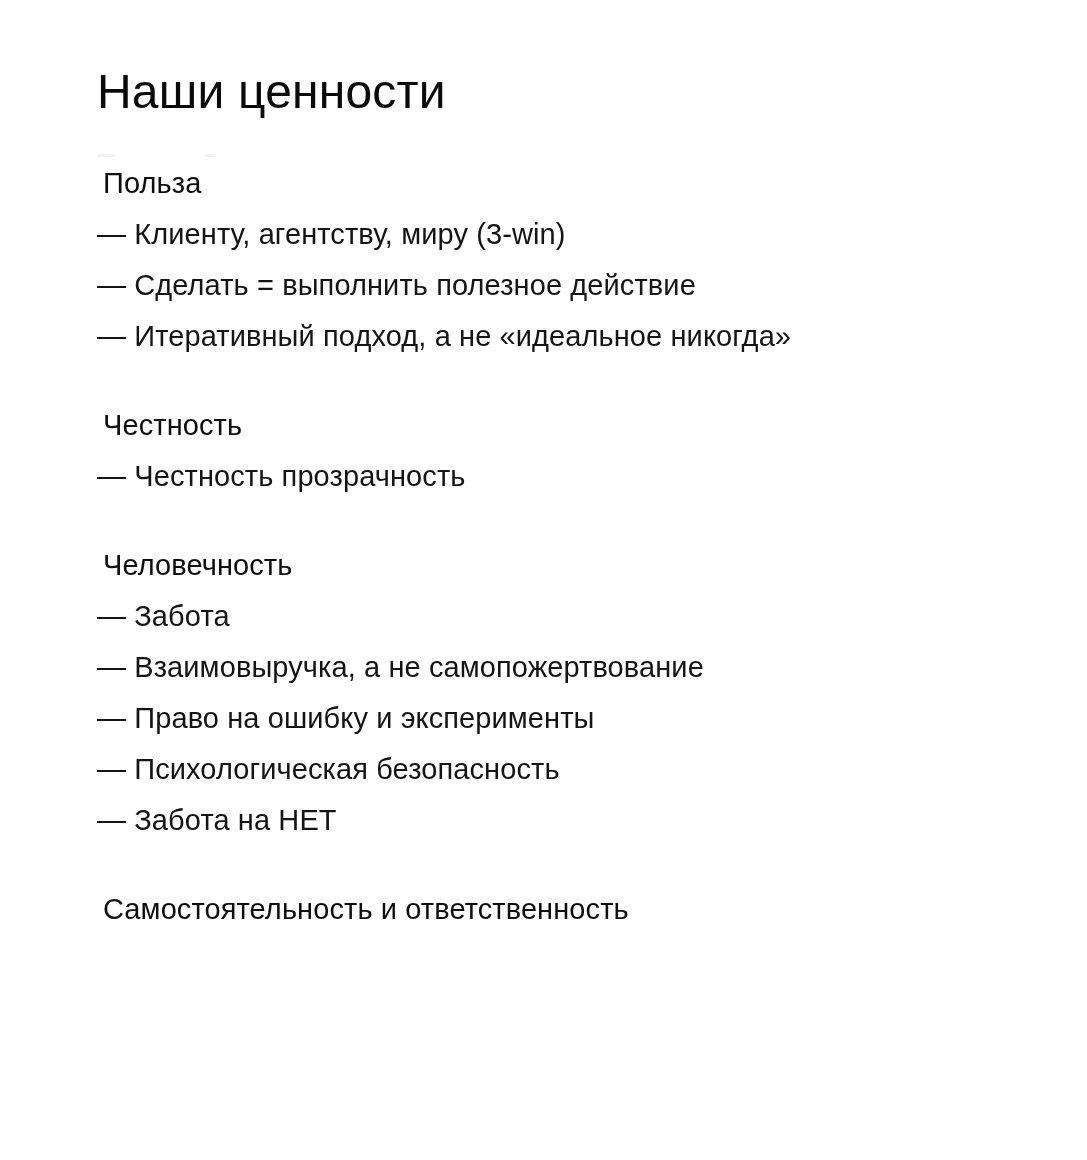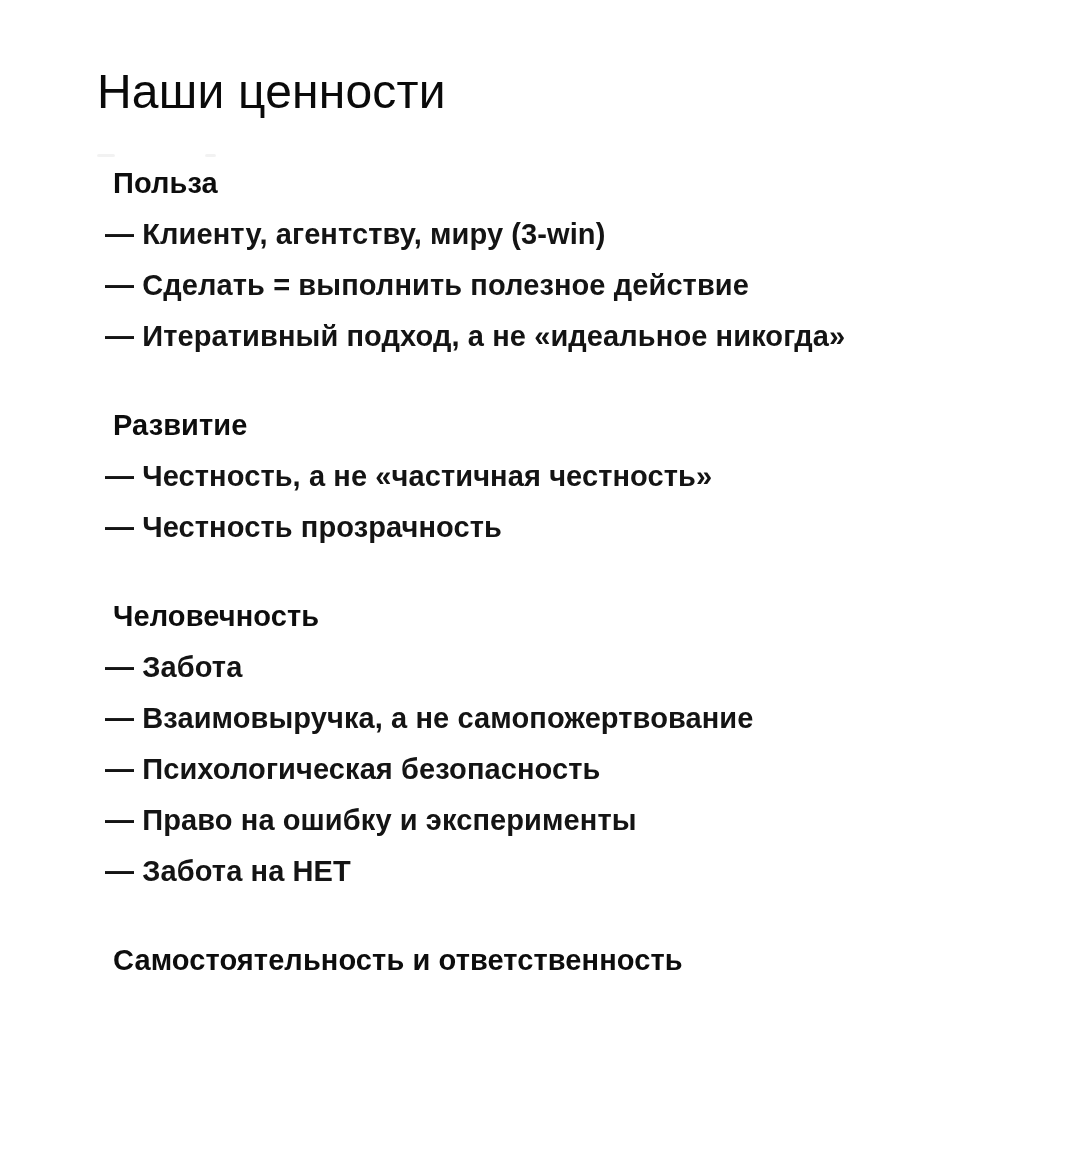--- a/index.html
+++ b/index.html
@@ -39,31 +39,31 @@
     opacity: 0.05;
     border-radius: 2px;
   }
   .ghost-line.g1 { left: 97px;  width: 18px; }
   .ghost-line.g2 { left: 205px; width: 11px; }
 
   .sections { margin: 0; }
   .value-section { margin-top: 57px; }
   .value-section:first-child { margin-top: 47px; }
   .section-heading {
-    margin: 16px;
+    margin: 6px;
     font-size: 29px;
-    font-weight: 700;
+    font-weight: 400;
     line-height: 32px;
     letter-spacing: 0.1px;
     color: #0d0d0d;
   }
   .value-item {
-    margin: 19px 0 0 8px;
+    margin: 19px 0 0 0;
     font-size: 29px;
-    font-weight: 700;
+    font-weight: 400;
     line-height: 32px;
     letter-spacing: 0.1px;
     color: #141414;
   }
 </style>
 </head>
 <body>
 
 <div class="page">
 
@@ -75,32 +75,31 @@
   <div class="sections">
 
     <section class="value-section">
       <h2 class="section-heading">Польза</h2>
       <p class="value-item">— Клиенту, агентству, миру (3-win)</p>
       <p class="value-item">— Сделать = выполнить полезное действие</p>
       <p class="value-item">— Итеративный подход, а не «идеальное никогда»</p>
     </section>
 
     <section class="value-section">
-      <h2 class="section-heading">Развитие</h2>
-      <p class="value-item">— Честность, а не «частичная честность»</p>
+      <h2 class="section-heading">Честность</h2>
       <p class="value-item">— Честность прозрачность</p>
     </section>
 
 
     <section class="value-section">
       <h2 class="section-heading">Человечность</h2>
       <p class="value-item">— Забота</p>
       <p class="value-item">— Взаимовыручка, а не самопожертвование</p>
+      <p class="value-item">— Право на ошибку и эксперименты</p>
       <p class="value-item">— Психологическая безопасность</p>
-      <p class="value-item">— Право на ошибку и эксперименты</p>
       <p class="value-item">— Забота на НЕТ</p>
     </section>
 
     <section class="value-section">
       <h2 class="section-heading">Самостоятельность и ответственность</h2>
     </section>
 
   </div>
 </div>
 

